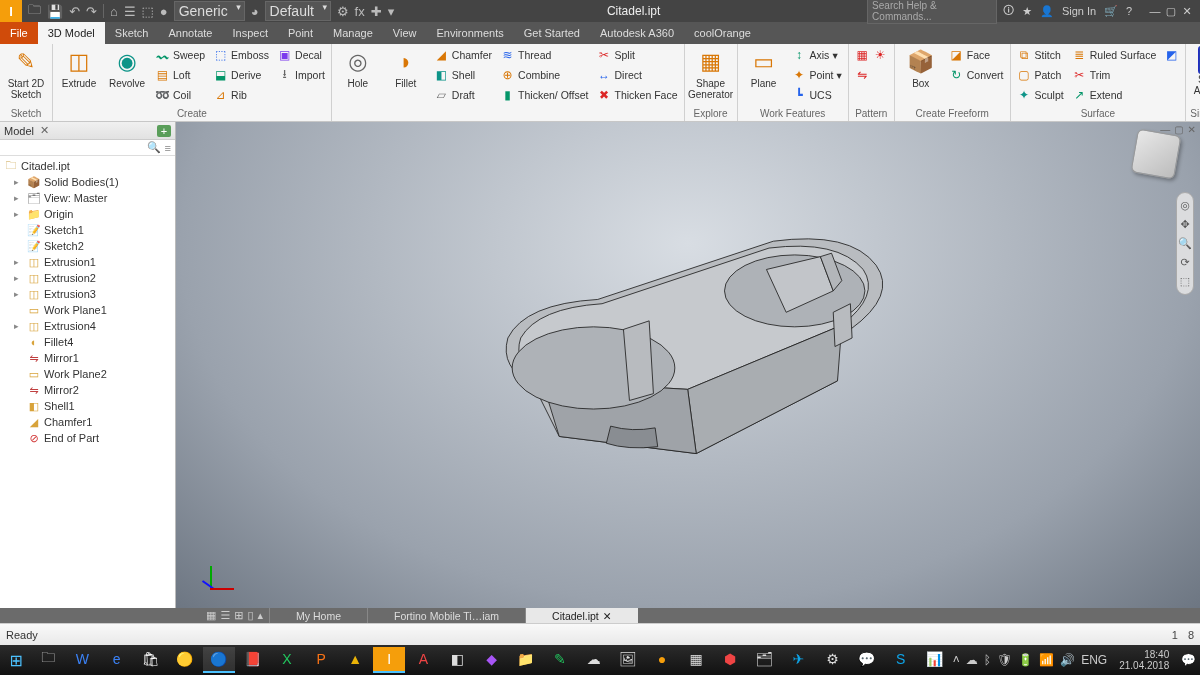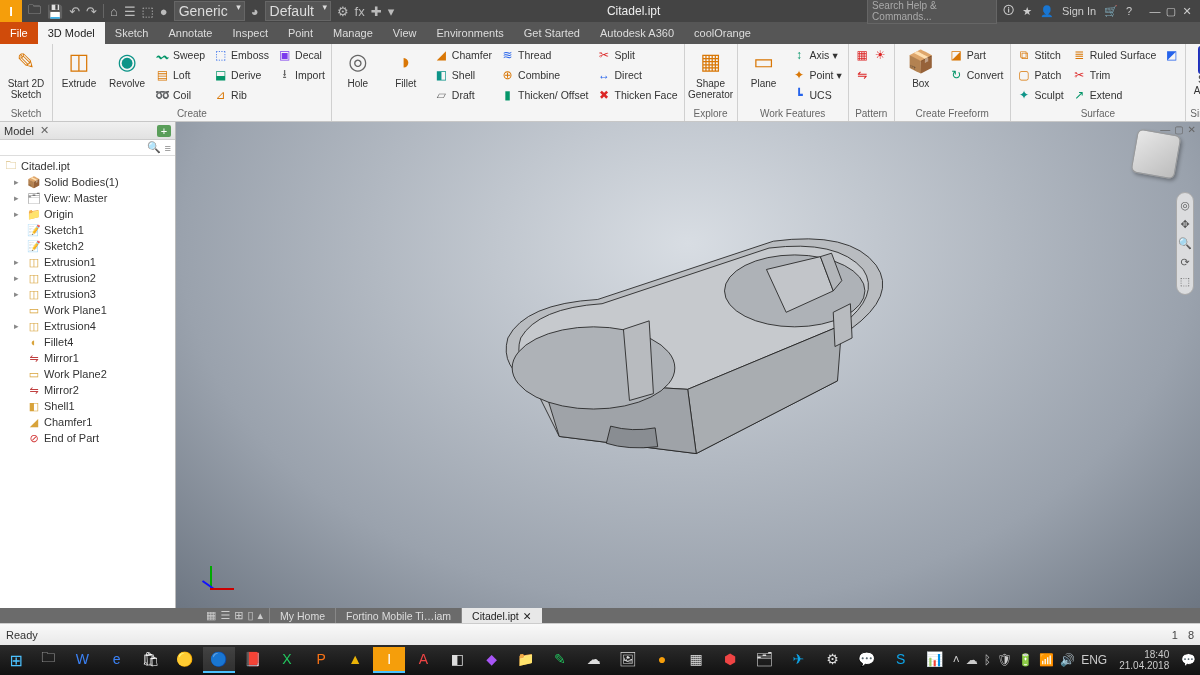--- a/index.html
+++ b/index.html
@@ -71,21 +71,21 @@
 .triad::after { content:""; position:absolute; left:16px; bottom:4px; width:24px; height:2px; background:#c00; }
 .triad .zax { position:absolute; left:6px; bottom:4px; width:14px; height:2px; background:#11f; transform: rotate(35deg); transform-origin: right center; }
 .mdi-ctrl { position:absolute; top:2px; right:4px; display:flex; gap:4px; color:#666; font-size:10px; }
 
 .model-svg { position:absolute; top:10%; left:18%; width:64%; height:74%; }
 
 
 .doctabs { height: 15px; background: #6b6b6b; display: flex; align-items: center; padding-left: 200px; color:#ddd; font-size: 10.5px; }
 .doctabs .vb { display:flex; gap:4px; padding:0 6px; color:#ccc; }
 .doctabs .vb span{ font-size:11px;}
-.dtab { padding: 0 10px; height: 100%; display: flex; align-items: center; gap: 4px; border-left: 1px solid #888; cursor:pointer;}
+.dtab { padding: 0 26px; height: 100%; display: flex; align-items: center; gap: 4px; border-left: 1px solid #888; cursor:pointer;}
 .dtab.active { background: #e8e8e8; color: #222; }
 
 
 .statusbar { height: 22px; background: linear-gradient(#f9f9f9,#e9e9e9); border-top: 1px solid #ccc; display: flex; align-items: center; padding: 0 6px; font-size: 11px; }
 .statusbar .right { margin-left: auto; display:flex; gap:10px; color:#444;}
 
 
 .taskbar { height: 30px; background: linear-gradient(#2b2b2b,#111); display: flex; align-items: center; padding: 0 2px; gap: 2px; }
 .taskbar .start { width: 30px; height: 28px; display:flex; align-items:center; justify-content:center; color:#4cc2ff; font-size:16px;}
 .tbtn { width: 34px; height: 26px; display: flex; align-items: center; justify-content: center; font-size: 14px; color:#ddd; border-bottom:2px solid transparent; }
@@ -308,21 +308,21 @@
   </div>
   <div class="panel">
     <div class="panel-body">
       <div class="bigbtn">
           <div class="ico c-orange">📦</div>
           <div class="lbl">Box</div>
         </div>
       <div class="smallcol">
         <div class="smallbtn">
             <span class="ico c-orange">◪</span>
-            <span>Part</span>
+            <span>Face</span>
           </div>
         <div class="smallbtn">
             <span class="ico c-green">↻</span>
             <span>Convert</span>
           </div>
       </div>
     </div>
     <div class="panel-title">Create Freeform</div>
   </div>
   <div class="panel">

